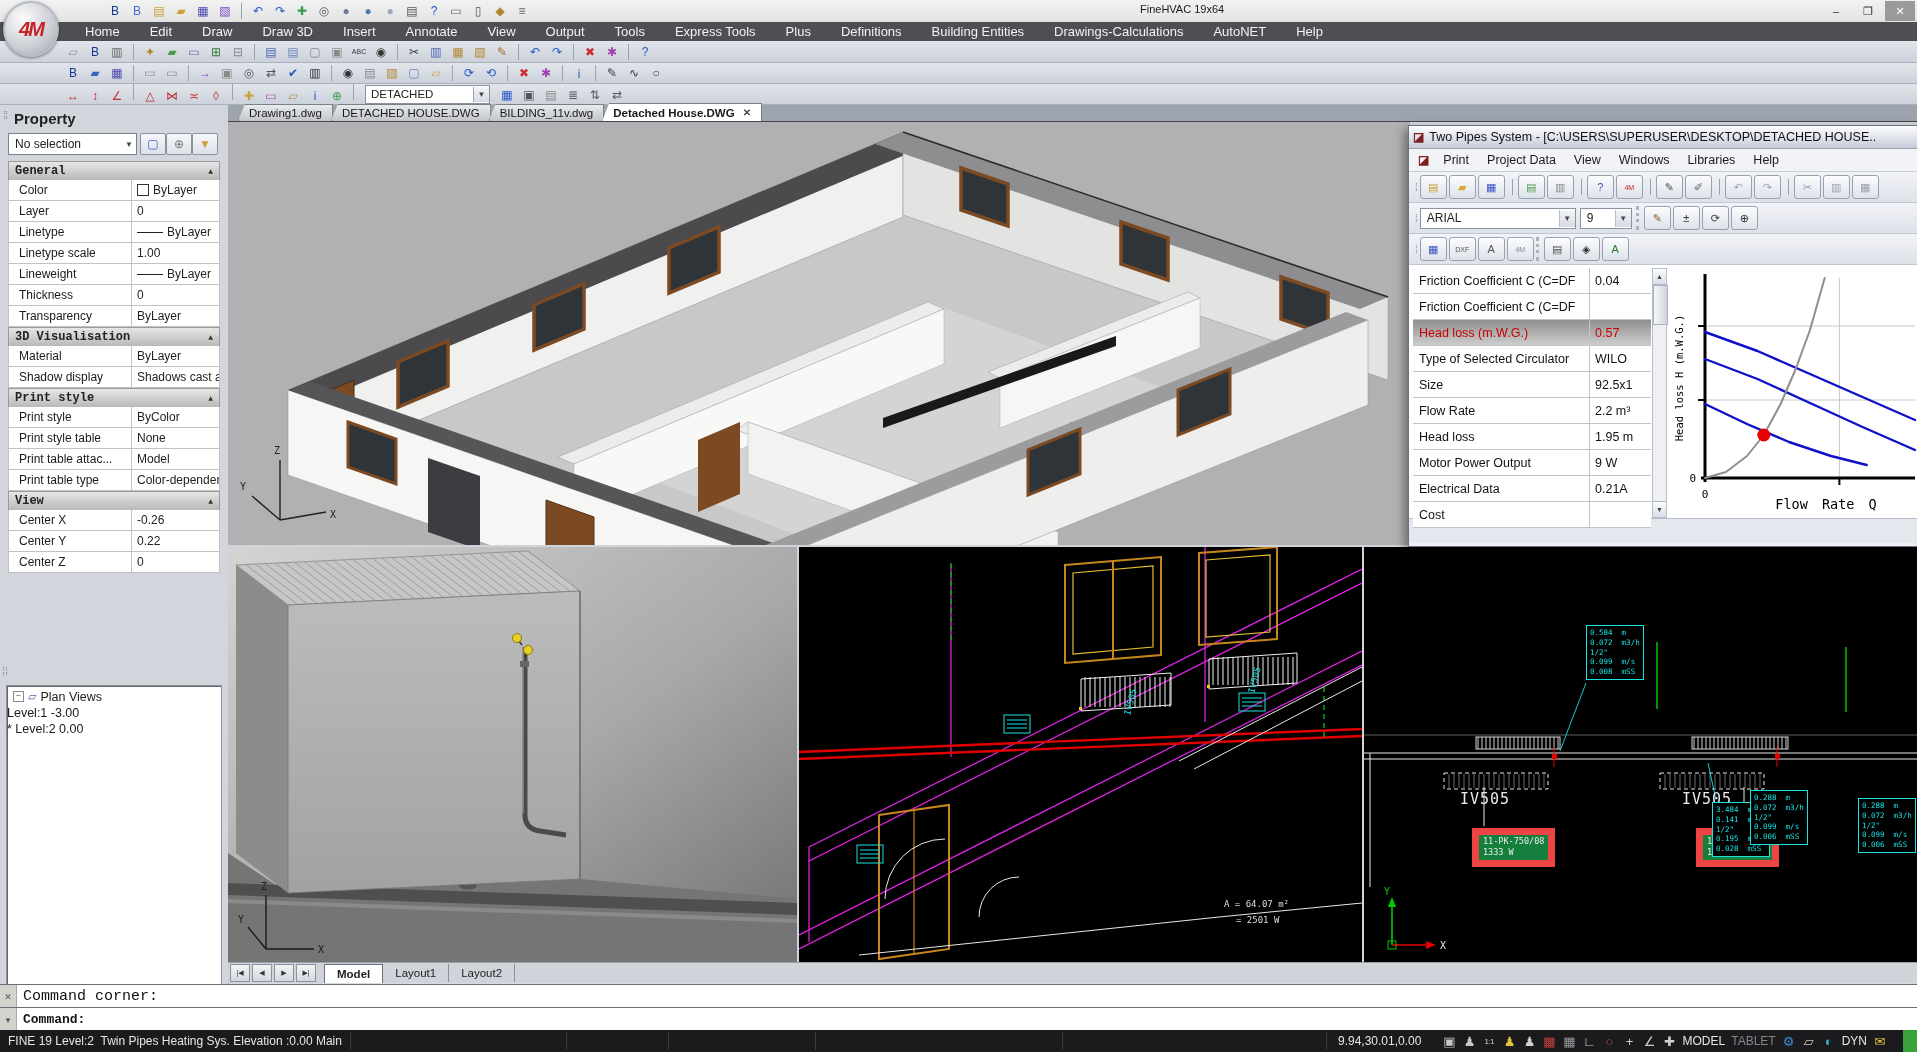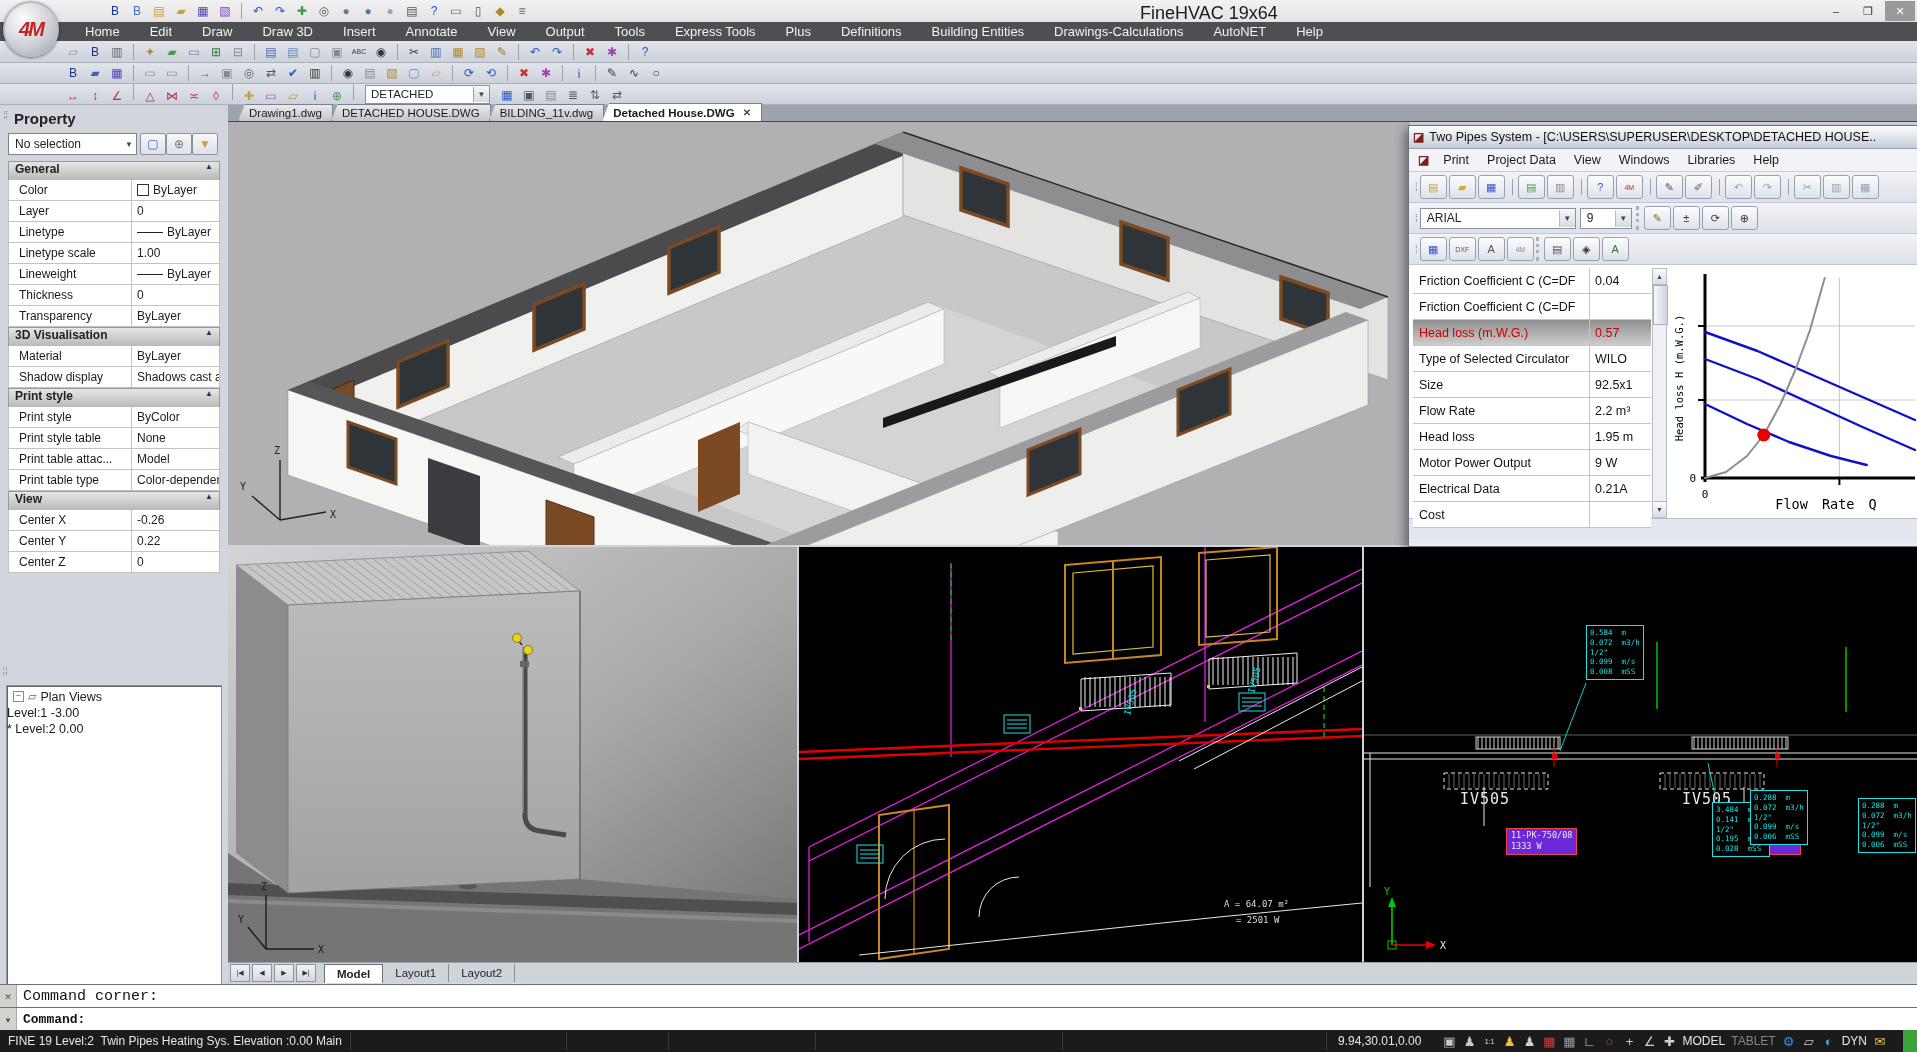--- a/index.html
+++ b/index.html
@@ -3,21 +3,21 @@
 <meta charset="utf-8">
 <style>
   html,body{margin:0;padding:0;background:#222;}
   #app{position:relative;width:1917px;height:1052px;overflow:hidden;background:#d6dae2;
        font-family:"Liberation Sans",sans-serif;color:#222;}
   .abs{position:absolute;}
 
   
   .titlebar{left:0;top:0;width:1917px;height:22px;background:linear-gradient(#f2f2f2,#e3e3e3);
             border-bottom:1px solid #c8c8c8;display:flex;align-items:center;}
-  .title-text{position:absolute;left:1140px;top:3px;font-size:18px;color:#1a1a1a;}
+  .title-text{position:absolute;left:1140px;top:3px;font-size:11px;color:#1a1a1a;}
   .win-btns{position:absolute;right:2px;top:0;display:flex;height:22px;align-items:center;gap:2px;}
   .win-btn{width:30px;height:20px;display:flex;align-items:center;justify-content:center;font-size:11px;color:#333;}
   .win-btn.close{background:#9a9a9a;color:#fff;}
   .qat{position:absolute;left:104px;top:0;height:22px;display:flex;align-items:center;}
   .menubar{left:0;top:22px;width:1917px;height:19px;background:#4d4f52;display:flex;align-items:center;
            padding-left:70px;box-sizing:border-box;}
   .menu-item{color:#f2f2f2;font-size:13px;padding:0 15px;cursor:default;}
   .logo{left:3px;top:1px;width:52px;height:52px;border-radius:50%;z-index:30;
         background:radial-gradient(circle at 35% 30%,#fdfdfd,#c9ccd2 60%,#9aa0aa);
         border:2px solid #b7bcc4;box-shadow:0 1px 3px rgba(0,0,0,.5);display:flex;align-items:center;justify-content:center;}
@@ -40,21 +40,21 @@
   .pp-title{position:absolute;left:0;top:2px;width:228px;height:22px;display:flex;align-items:center;
             font-size:15px;font-weight:bold;color:#222;padding-left:14px;box-sizing:border-box;}
   .pp-grip{position:absolute;left:3px;top:4px;color:#8a90a0;font-size:11px;letter-spacing:-1px;}
   .pp-selrow{position:absolute;left:8px;top:28px;width:212px;height:22px;display:flex;align-items:center;gap:3px;}
   .pp-select{flex:0 0 118px;height:20px;background:#fff;border:1px solid #7a828e;font-size:12px;
              display:flex;align-items:center;justify-content:space-between;padding:0 3px 0 6px;}
   .pp-btn{display:inline-flex;width:24px;height:20px;background:linear-gradient(#f6f7f9,#dde1e8);
           border:1px solid #8a92a0;border-radius:2px;align-items:center;justify-content:center;font-size:12px;}
   .pp-grid{position:absolute;left:8px;top:56px;width:212px;}
   .psec{height:18px;background:linear-gradient(#e6e6e6,#b9b9b9);border:1px solid #9a9a9a;border-bottom:none;
-        font-size:12px;font-weight:bold;display:flex;align-items:flex-start;justify-content:space-between;padding:0 6px;}
+        font-size:12px;font-weight:bold;display:flex;align-items:center;justify-content:space-between;padding:0 6px;font-family:Liberation Mono, monospace;}
   .psec .ar{font-size:8px;color:#333;}
   .prow{display:flex;height:20px;border:1px solid #c2c2c2;border-top:none;background:#fff;font-size:12px;}
   .plabel{flex:0 0 112px;border-right:1px solid #c2c2c2;display:flex;align-items:center;
           padding-left:10px;color:#1a1a1a;overflow:hidden;white-space:nowrap;}
   .pval{flex:1;display:flex;align-items:center;padding-left:5px;overflow:hidden;white-space:nowrap;gap:4px;}
   .swatch{display:inline-block;width:10px;height:10px;border:1px solid #333;background:#fff;}
   .linesample{display:inline-block;width:26px;height:0;border-top:1.5px solid #222;}
 
   
   .tree-box{position:absolute;left:6px;top:580px;width:214px;height:392px;background:#fff;
@@ -80,22 +80,22 @@
   #vp-main{left:228px;top:122px;width:1182px;height:423px;background:#b1b1b4;}
   #vp-bl{left:228px;top:547px;width:569px;height:415px;}
   #vp-bm{left:799px;top:547px;width:563px;height:415px;}
   #vp-br{left:1364px;top:547px;width:553px;height:415px;}
   .vp-gap-h{left:228px;top:545px;width:1689px;height:2px;background:#cfd3da;}
   .vp-gap-v{top:547px;width:2px;height:415px;background:#cfd3da;}
 
   .cyanbox{position:absolute;border:1px solid #1ae2e2;color:#1ae2e2;background:#000;
            font:7.5px/1.3 "DejaVu Sans Mono",monospace;padding:2px 3px;white-space:pre;}
   .ivlabel{position:absolute;color:#eaeaea;font:15px "DejaVu Sans Mono",monospace;letter-spacing:1px;}
-  .pkbox{position:absolute;border:1px solid #ef4444;color:#eaeaea;font:8.5px/1.35 "DejaVu Sans Mono",monospace;
-         padding:1px 4px;white-space:pre;background:#6d28d9;margin-left:34px;}
+  .pkbox{position:absolute;border:7px solid #ef4444;color:#eaeaea;font:8.5px/1.35 "DejaVu Sans Mono",monospace;
+         padding:1px 4px;white-space:pre;background:#15803d;}
   .vmtext{position:absolute;color:#ddd;font:9px "DejaVu Sans Mono",monospace;}
   .ivrot{position:absolute;color:#1ae2e2;font:9px "DejaVu Sans Mono",monospace;transform:rotate(-75deg);}
 
   
   .layoutbar{left:228px;top:962px;width:1689px;height:20px;background:#cfd3da;display:flex;align-items:center;
              border-top:1px solid #9aa0aa;}
   .lnav{width:18px;height:16px;background:linear-gradient(#f2f3f6,#d4d8df);border:1px solid #8a92a0;
         display:flex;align-items:center;justify-content:center;font-size:7px;color:#333;margin-left:2px;}
   .ltab{height:18px;display:flex;align-items:center;padding:0 12px;font-size:11.5px;color:#222;
         border-right:1px solid #8a8f98;}

